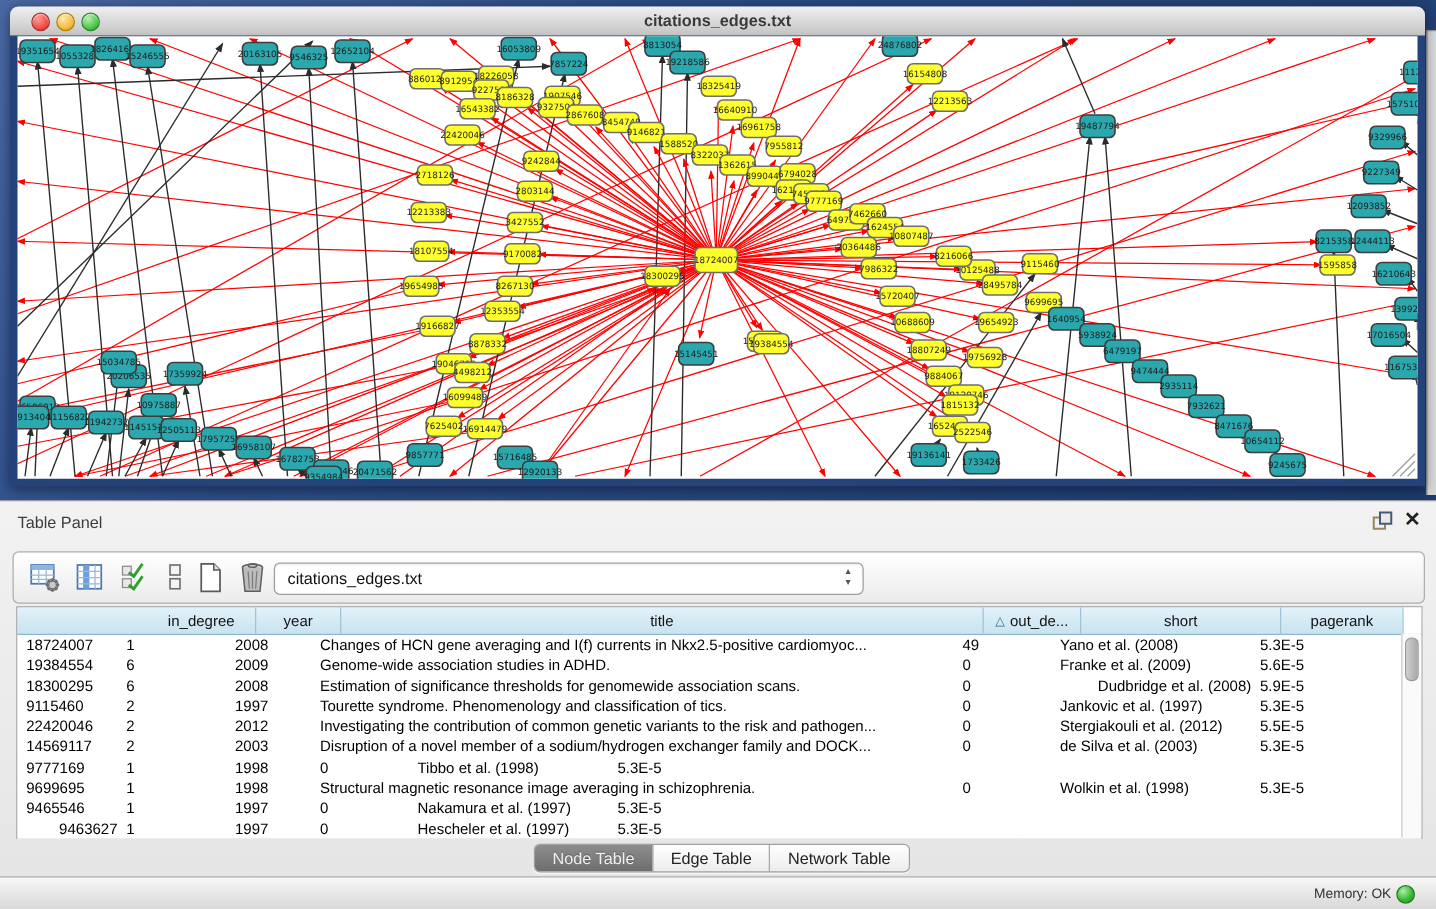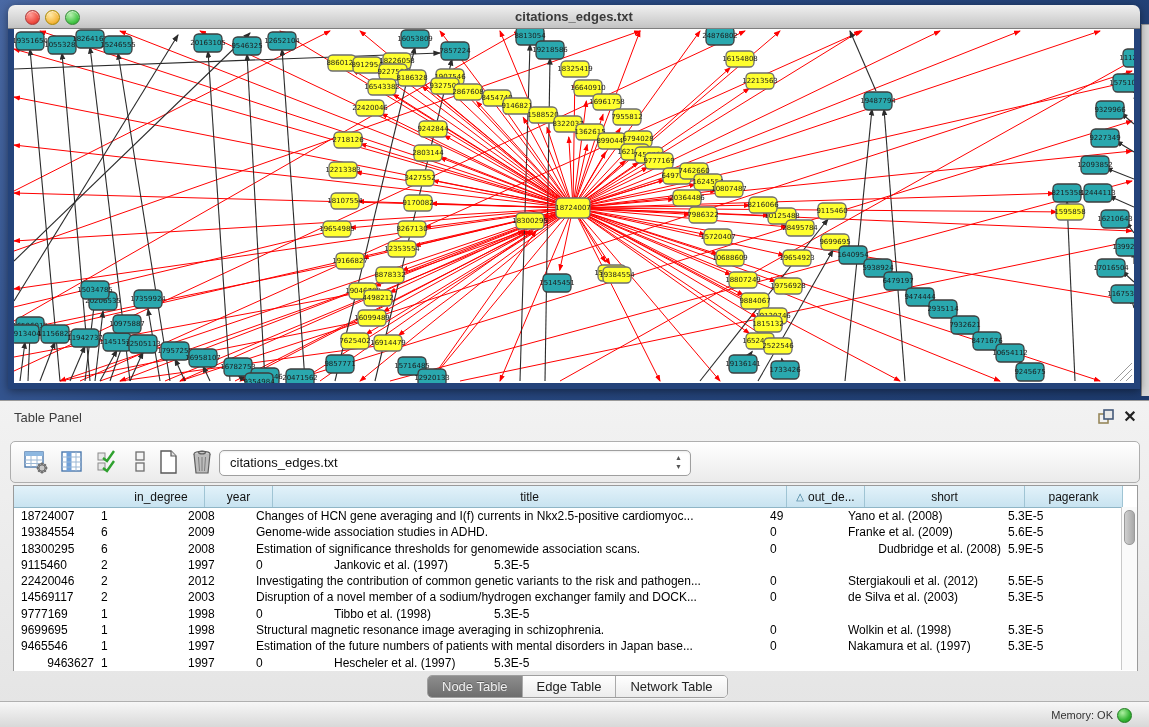--- a/index.html
+++ b/index.html
@@ -923,20 +923,21 @@
             <div class="tcell" style="width: 68px;">2008</div>
             <div class="tcell" style="width: 514px;">Estimation of significance thresholds for genomewide association scans.</div>
             <div class="tcell" style="width: 78px;">0</div>
             <div class="tcell" style="width: 160px; text-align: right;">Dudbridge et al. (2008)</div>
             <div class="tcell" style="width: 98px;">5.9E-5</div>
           </div>
           <div class="trow">
             <div class="tcell" style="width: 80px;">9115460</div>
             <div class="tcell" style="width: 87px;">2</div>
             <div class="tcell" style="width: 68px;">1997</div>
+            <div class="tcell" style="width: 514px;">Tourette syndrome. Phenomenology and classification of tics.</div>
             <div class="tcell" style="width: 78px;">0</div>
             <div class="tcell" style="width: 160px;">Jankovic et al. (1997)</div>
             <div class="tcell" style="width: 98px;">5.3E-5</div>
           </div>
           <div class="trow">
             <div class="tcell" style="width: 80px;">22420046</div>
             <div class="tcell" style="width: 87px;">2</div>
             <div class="tcell" style="width: 68px;">2012</div>
             <div class="tcell" style="width: 514px;">Investigating the contribution of common genetic variants to the risk and pathogen...</div>
             <div class="tcell" style="width: 78px;">0</div>
@@ -966,21 +967,20 @@
             <div class="tcell" style="width: 68px;">1998</div>
             <div class="tcell" style="width: 514px;">Structural magnetic resonance image averaging in schizophrenia.</div>
             <div class="tcell" style="width: 78px;">0</div>
             <div class="tcell" style="width: 160px;">Wolkin et al. (1998)</div>
             <div class="tcell" style="width: 98px;">5.3E-5</div>
           </div>
           <div class="trow">
             <div class="tcell" style="width: 80px;">9465546</div>
             <div class="tcell" style="width: 87px;">1</div>
             <div class="tcell" style="width: 68px;">1997</div>
-            <div class="tcell" style="width: 514px;">Estimation of the future numbers of patients with mental disorders in Japan base...</div>
             <div class="tcell" style="width: 78px;">0</div>
             <div class="tcell" style="width: 160px;">Nakamura et al. (1997)</div>
             <div class="tcell" style="width: 98px;">5.3E-5</div>
           </div>
           <div class="trow">
             <div class="tcell" style="width: 80px; text-align: right;">9463627</div>
             <div class="tcell" style="width: 87px;">1</div>
             <div class="tcell" style="width: 68px;">1997</div>
             <div class="tcell" style="width: 78px;">0</div>
             <div class="tcell" style="width: 160px;">Hescheler et al. (1997)</div>

